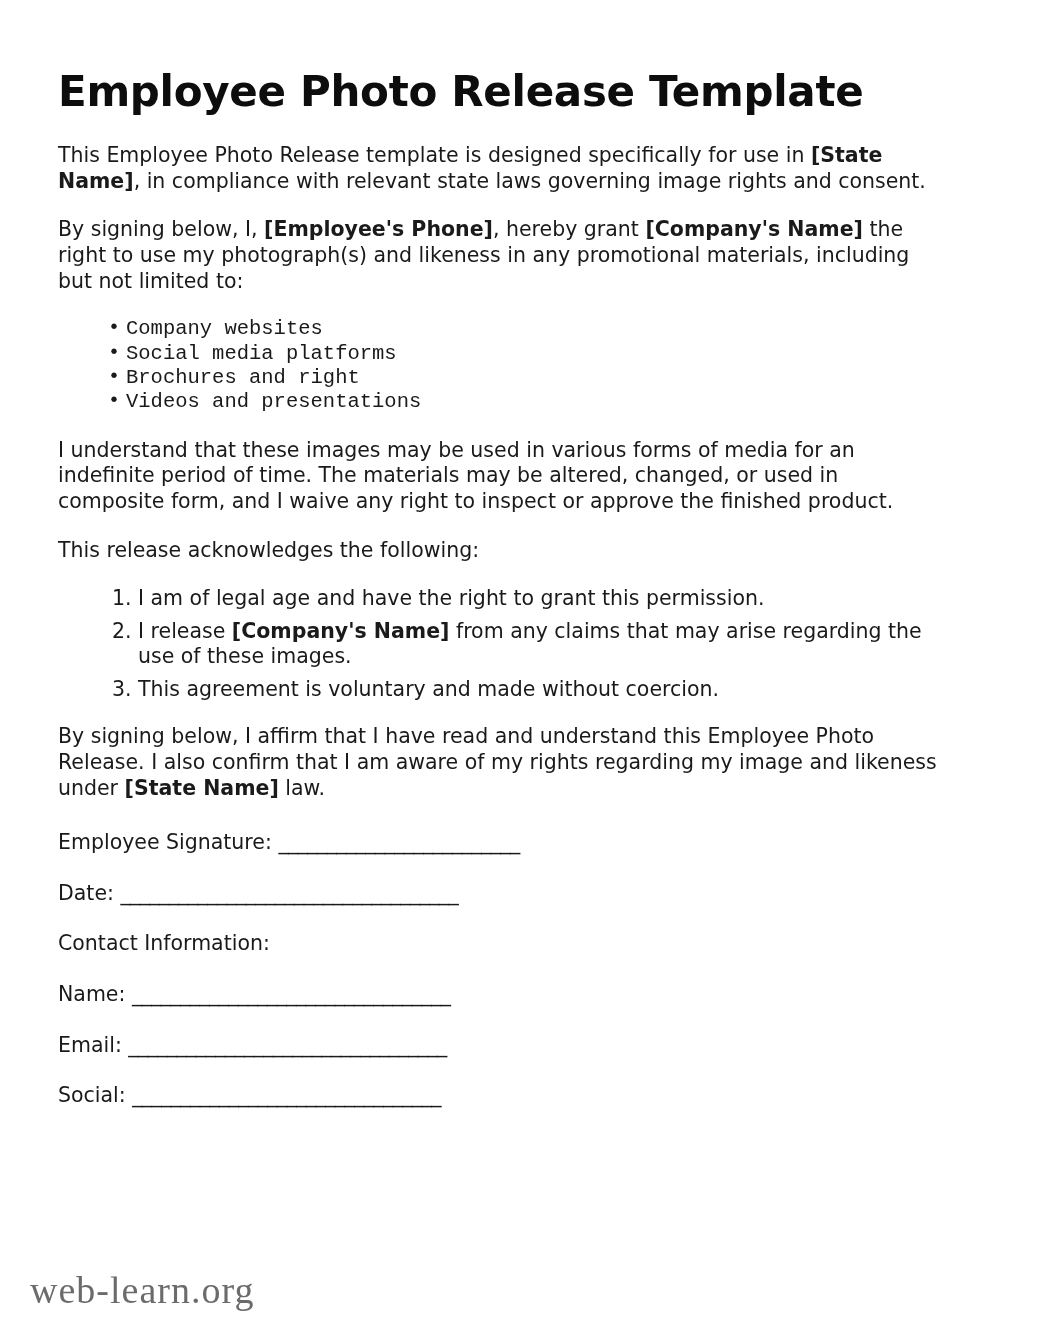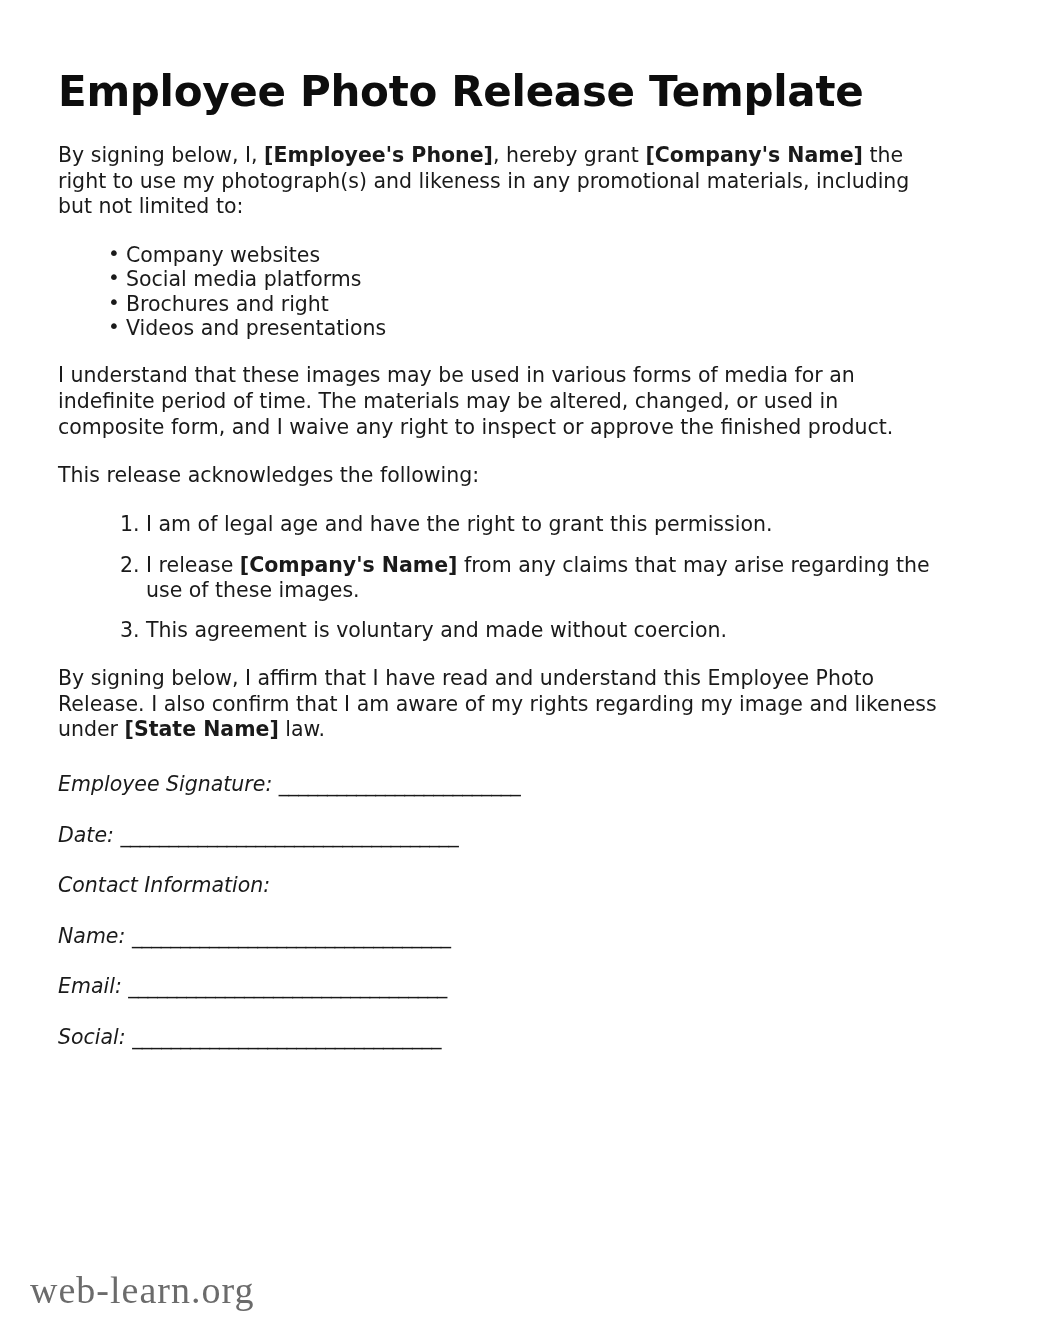--- a/index.html
+++ b/index.html
@@ -41,20 +41,21 @@
     max-width: 918px;
     color: #1a1a1a;
   }
   p.para b, li b {
     font-weight: bold;
   }
   ul.bullets {
     margin: 0 0 23px 0;
     padding-left: 50px;
     list-style: none;
+    font-family: Liberation Mono, monospace;
   }
   ul.bullets li {
     font-size: 20.5px;
     line-height: 1.19;
     position: relative;
     padding-left: 18px;
     margin: 0;
   }
   ul.bullets li::before {
     content: "\2022";
@@ -67,21 +68,21 @@
     margin: 0 0 23px 0;
     padding-left: 46px;
     list-style: none;
     counter-reset: numlist;
   }
   ol.numbers li {
     font-size: 20.5px;
     line-height: 1.21;
     position: relative;
     padding-left: 26px;
-    margin: 16px;
+    margin: 8px;
     counter-increment: numlist;
     max-width: 880px;
   }
   ol.numbers li::before {
     content: counter(numlist) ".";
     position: absolute;
     left: 0;
     top: 0;
   }
   .field-line {
@@ -94,40 +95,40 @@
   .field-line .rule {
     letter-spacing: -0.6px;
   }
   .plain-line {
     font-size: 20.5px;
     line-height: 1.2;
     margin: 0 0 26px 0;
   }
   .sig-block {
     margin-top: 29px;
-    font-style: italic;
   }
   .watermark {
     position: absolute;
     left: 30px;
     top: 1268px;
     font-family: Liberation Serif, serif;
     font-size: 38px;
     letter-spacing: 1px;
     color: #6b6b6b;
     white-space: nowrap;
   }
 </style>
 </head>
 <body>
 
 <div class="page">
 
   <h1 class="doc-title">Employee Photo Release Template</h1>
 
+  <p class="para"><span>This Employee Photo Release template is designed specifically for use in </span><b>[State Name]</b><span>, in compliance with relevant state laws governing image rights and consent.</span></p>
 
   <p class="para"><span>By signing below, I, </span><b>[Employee's Phone]</b><span>, hereby grant </span><b>[Company's Name]</b><span> the right to use my photograph(s) and likeness in any promotional materials, including but not limited to:</span></p>
 
   <ul class="bullets">
     <li>Company websites</li>
     <li>Social media platforms</li>
     <li>Brochures and right</li>
     <li>Videos and presentations</li>
   </ul>
 

